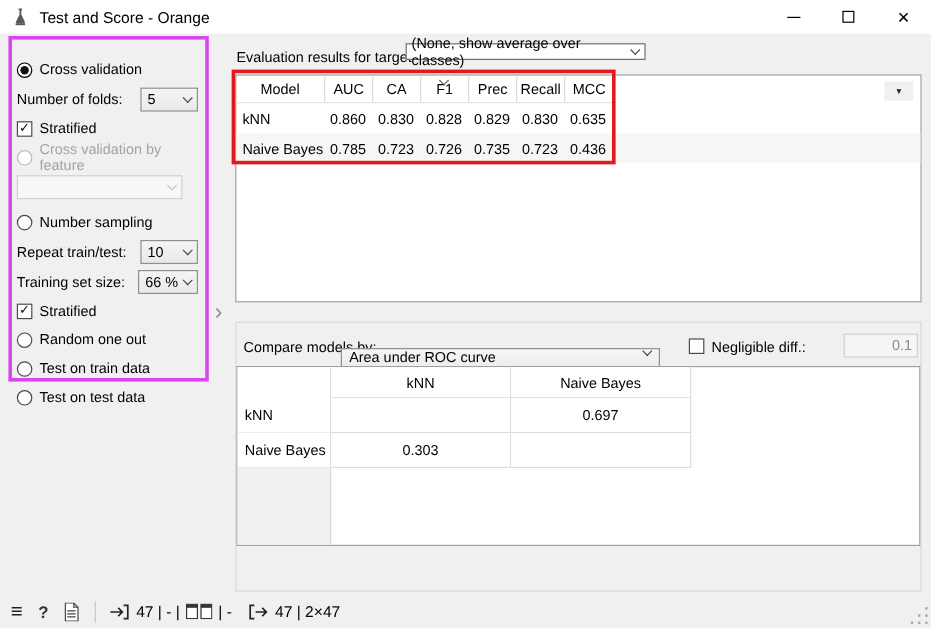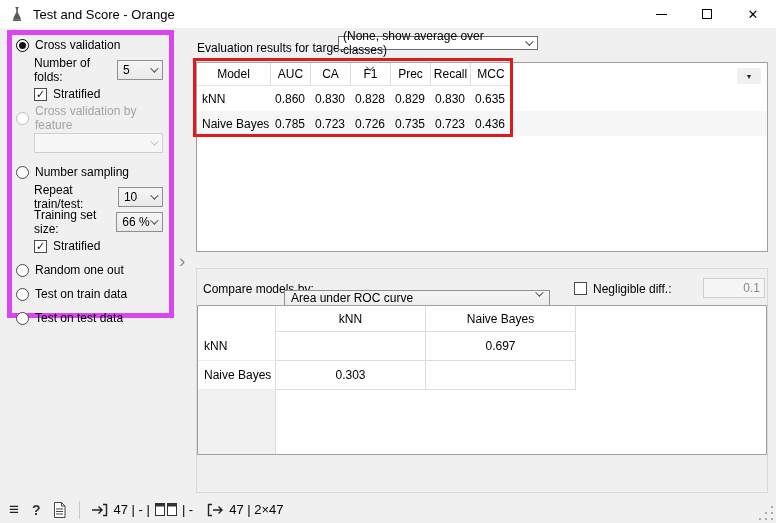--- a/index.html
+++ b/index.html
@@ -12,24 +12,24 @@
   
   .titlebar { position:absolute; left:0; top:0; width:776px; height:28px; background:#ffffff; display:flex; align-items:center; }
   .app-icon { margin-left:11px; flex:none; }
   .title-text { margin-left:10px; font-size:13px; color:#000; }
   .win-buttons { position:absolute; right:0; top:0; height:28px; display:flex; }
   .win-btn { width:46px; height:28px; display:flex; align-items:center; justify-content:center; }
   .min-glyph { width:11px; height:0; border-top:1px solid #000; display:block; }
   .max-glyph { width:10px; height:10px; border:1px solid #000; display:block; }
   .close-glyph { font-size:13px; color:#000; line-height:1; }
   
-  .left-panel { position:absolute; left:7px; top:30px; width:167px; height:288px; border:5px solid #d946ef; padding:1px 6px 0 4px; }
+  .left-panel { position:absolute; left:7px; top:30px; width:167px; height:288px; border:3px solid #d946ef; padding:16px 6px 0 4px; }
   .lp-row { display:flex; align-items:center; height:18px; margin-bottom:6px; }
   .lp-row.combo-row { height:20px; margin-bottom:5px; }
-  .indent { margin-left:18px; }
+  .indent { }
   .radio { width:13px; height:13px; border:1px solid #4a4a4a; border-radius:50%; background:#fff; position:relative; flex:none; margin-right:6px; }
   .radio.checked { border-color:#000; }
   .radio.checked::after { content:""; position:absolute; left:2px; top:2px; width:7px; height:7px; border-radius:50%; background:#111; }
   .radio.disabled { border-color:#bdbdbd; }
   .checkbox { width:13px; height:13px; border:1px solid #4a4a4a; background:#fff; flex:none; margin-right:6px; display:flex; align-items:center; justify-content:center; font-size:11px; line-height:1; color:#111; }
   .lbl-disabled { color:#a3a3a3; }
   .combo { height:20px; border:1px solid #8f8f8f; background:linear-gradient(#f5f5f5,#e9e9e9); display:flex; align-items:center; padding:0 6px 0 5px; }
   .combo .chev { width:6px; height:6px; border-right:1px solid #4a4a4a; border-bottom:1px solid #4a4a4a; transform:rotate(45deg) translateY(-2px); margin-left:auto; flex:none; }
   .combo.disabled { background:#f7f7f7; border-color:#cfcfcf; }
   .combo.disabled .chev { border-color:#c2c2c2; }

